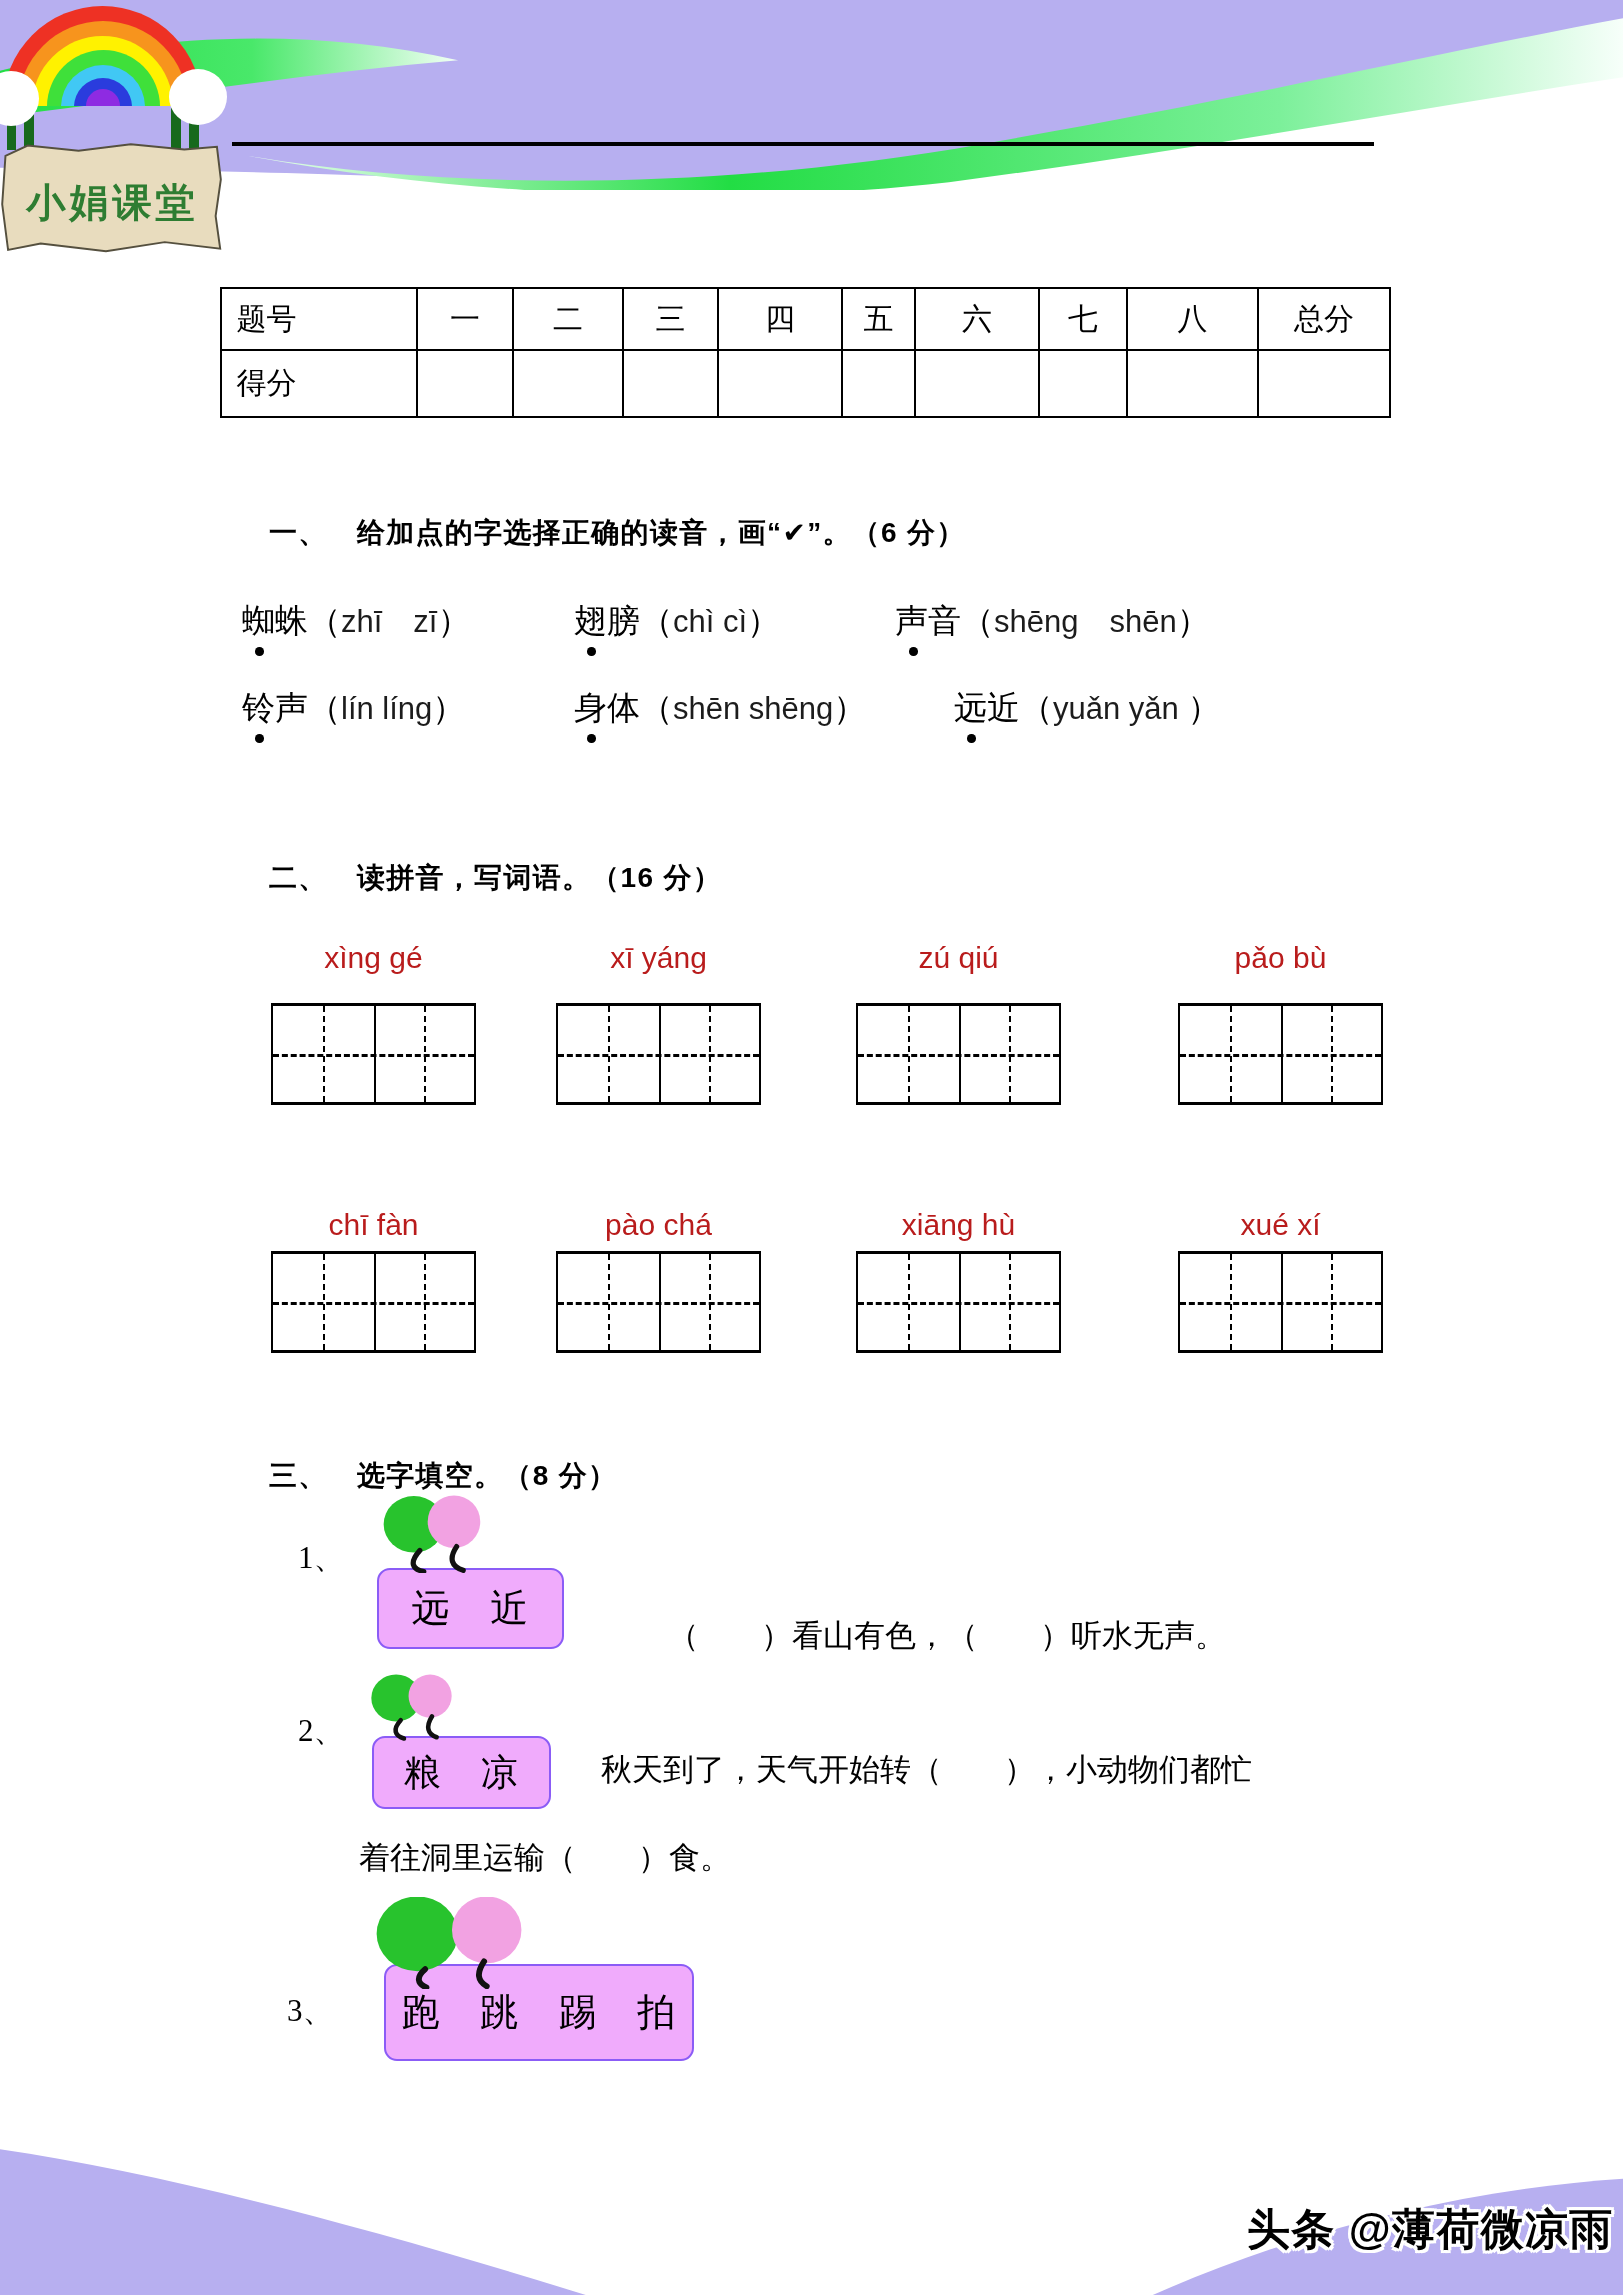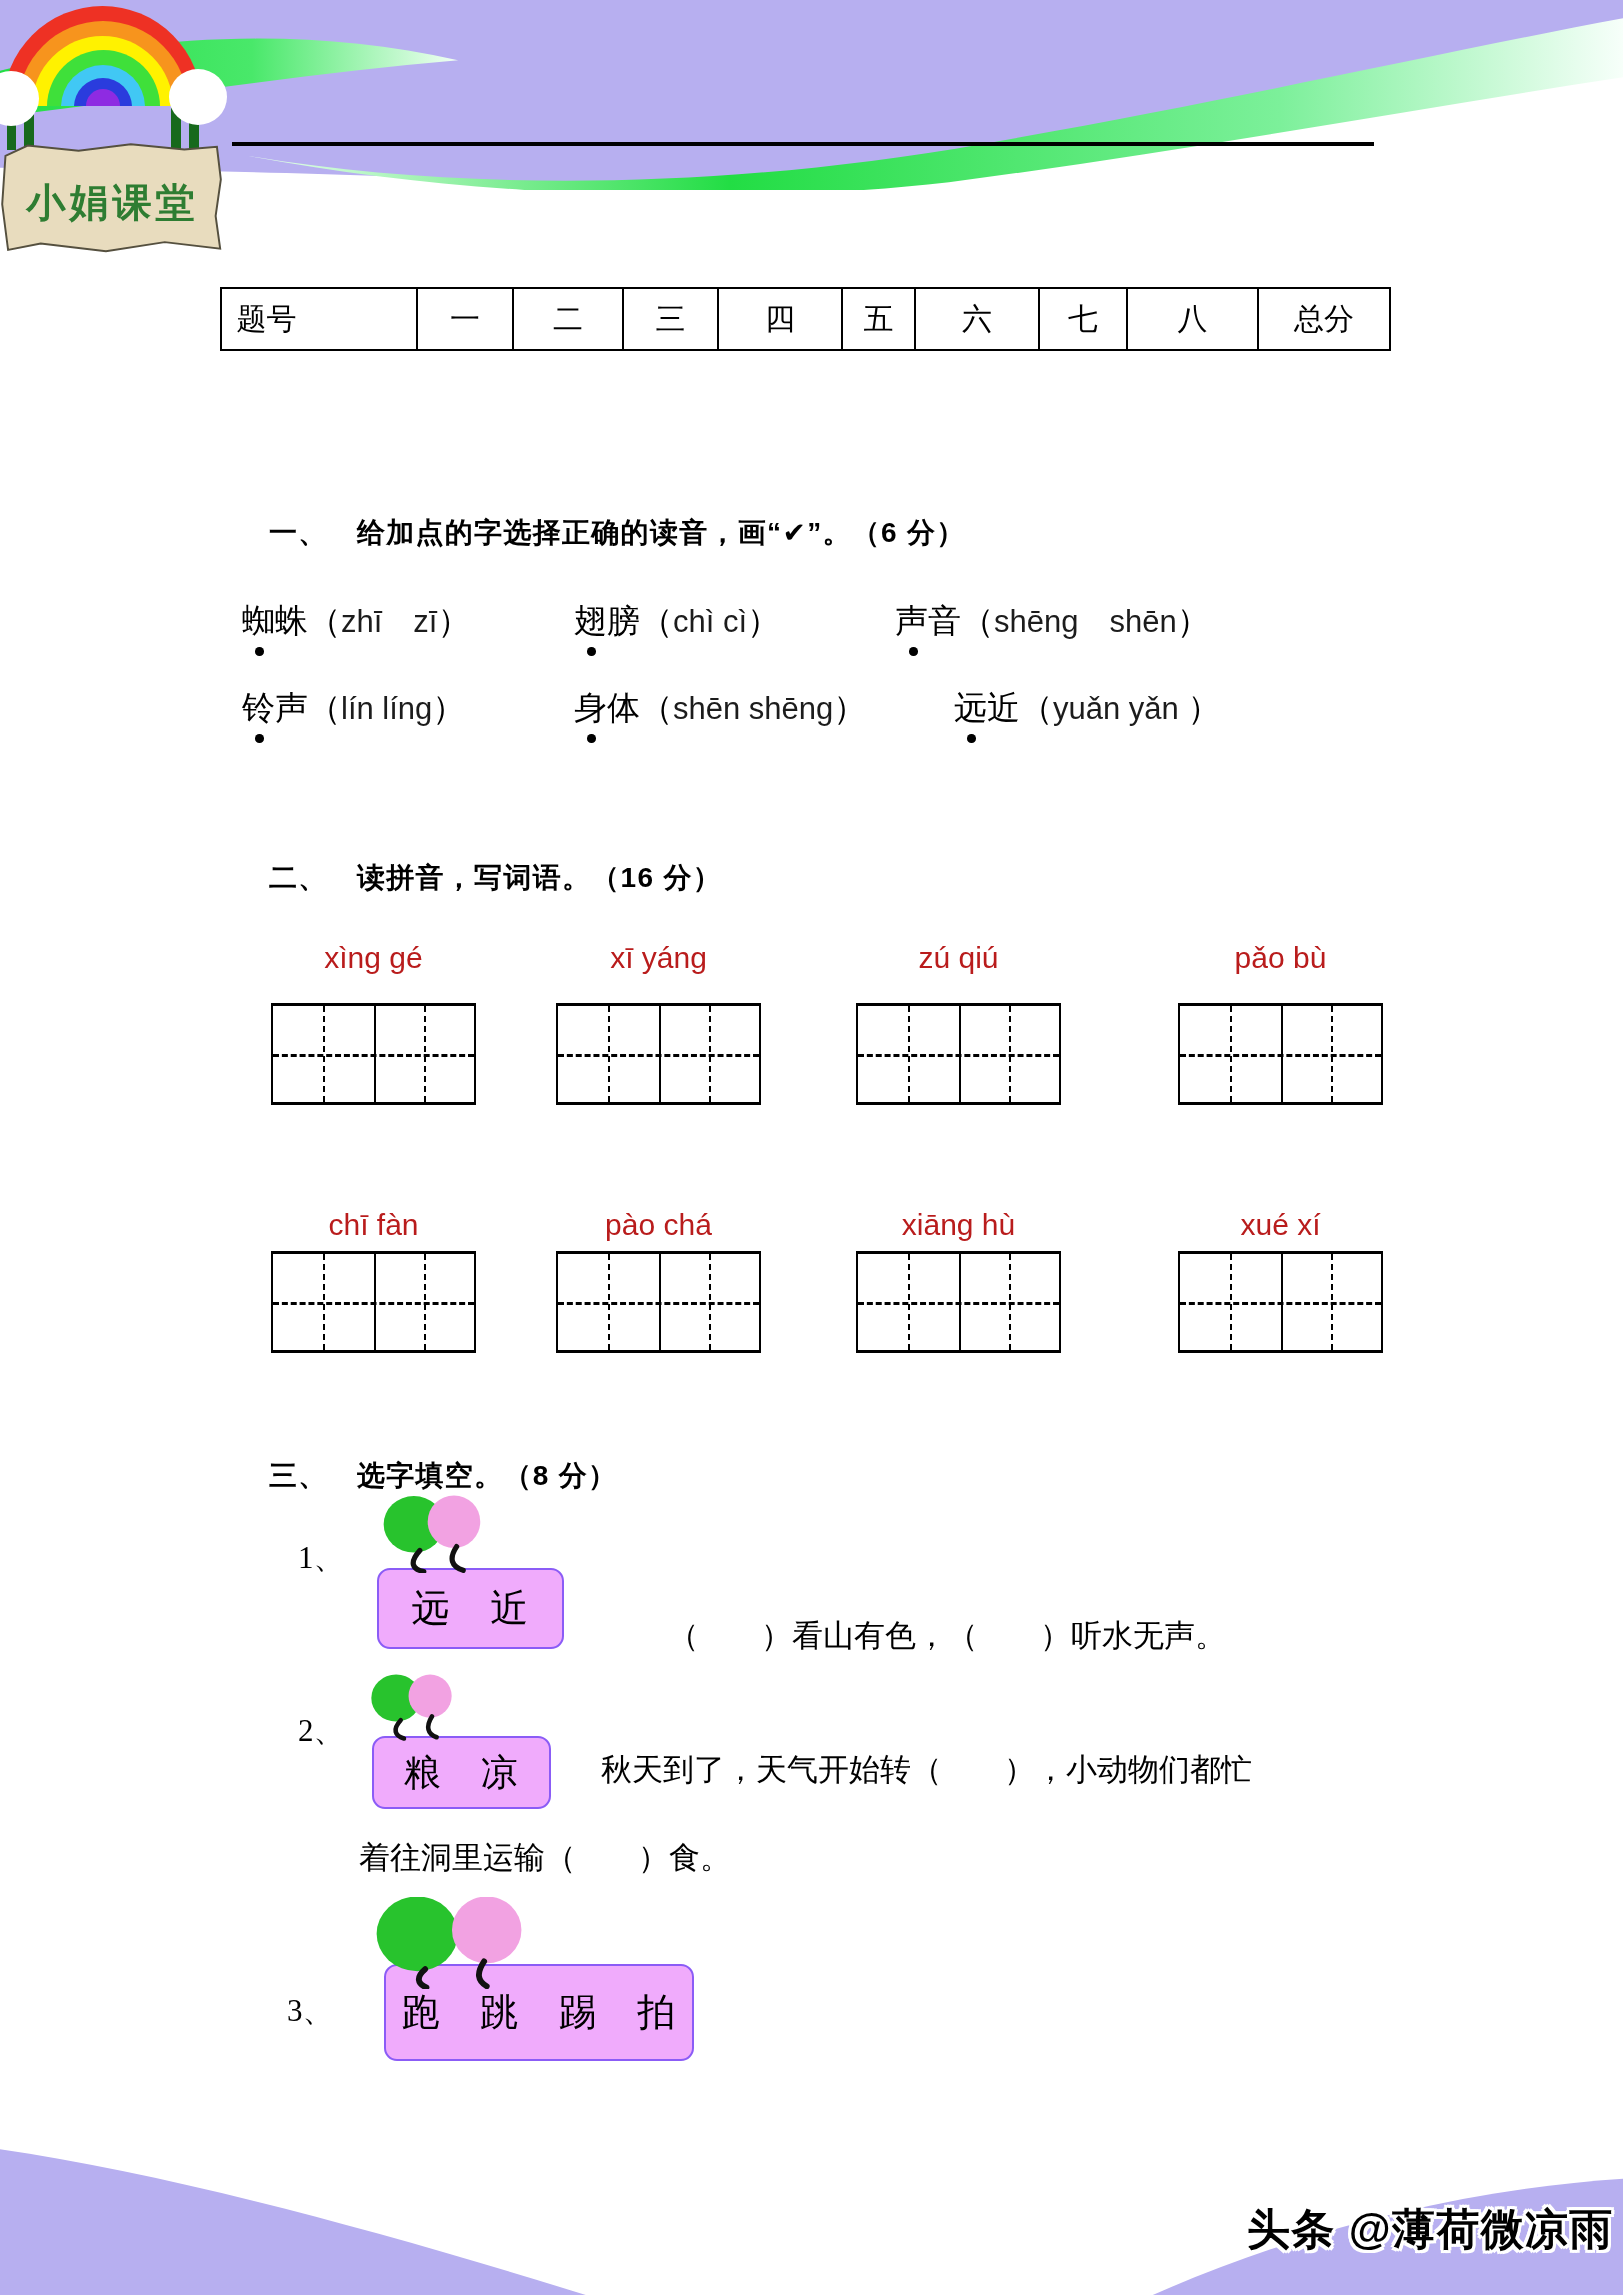--- a/index.html
+++ b/index.html
@@ -145,20 +145,32 @@
       <td style="width:96px;">一</td>
       <td style="width:110px;">二</td>
       <td style="width:95px;">三</td>
       <td style="width:124px;">四</td>
       <td style="width:73px;">五</td>
       <td style="width:124px;">六</td>
       <td style="width:88px;">七</td>
       <td style="width:131px;">八</td>
       <td style="width:132px;">总分</td>
     </tr>
+    <tr class="scr">
+      <td class="rowlabel">得分</td>
+      <td></td>
+      <td></td>
+      <td></td>
+      <td></td>
+      <td></td>
+      <td></td>
+      <td></td>
+      <td></td>
+      <td></td>
+    </tr>
   </tbody>
     </table>
 
   <div class="secheading" style="top:514px;">一、　给加点的字选择正确的读音，画“✔”。（6 分）</div>
 
   <div class="word" style="left:242px; top:599px;">
     <span class="hz">蜘蛛</span><span class="prn">（</span><span class="py">zhī　zī</span><span class="prn">）</span>
   </div>
   <div class="word" style="left:574px; top:599px;">
     <span class="hz">翅膀</span><span class="prn">（</span><span class="py">chì cì</span><span class="prn">）</span>

